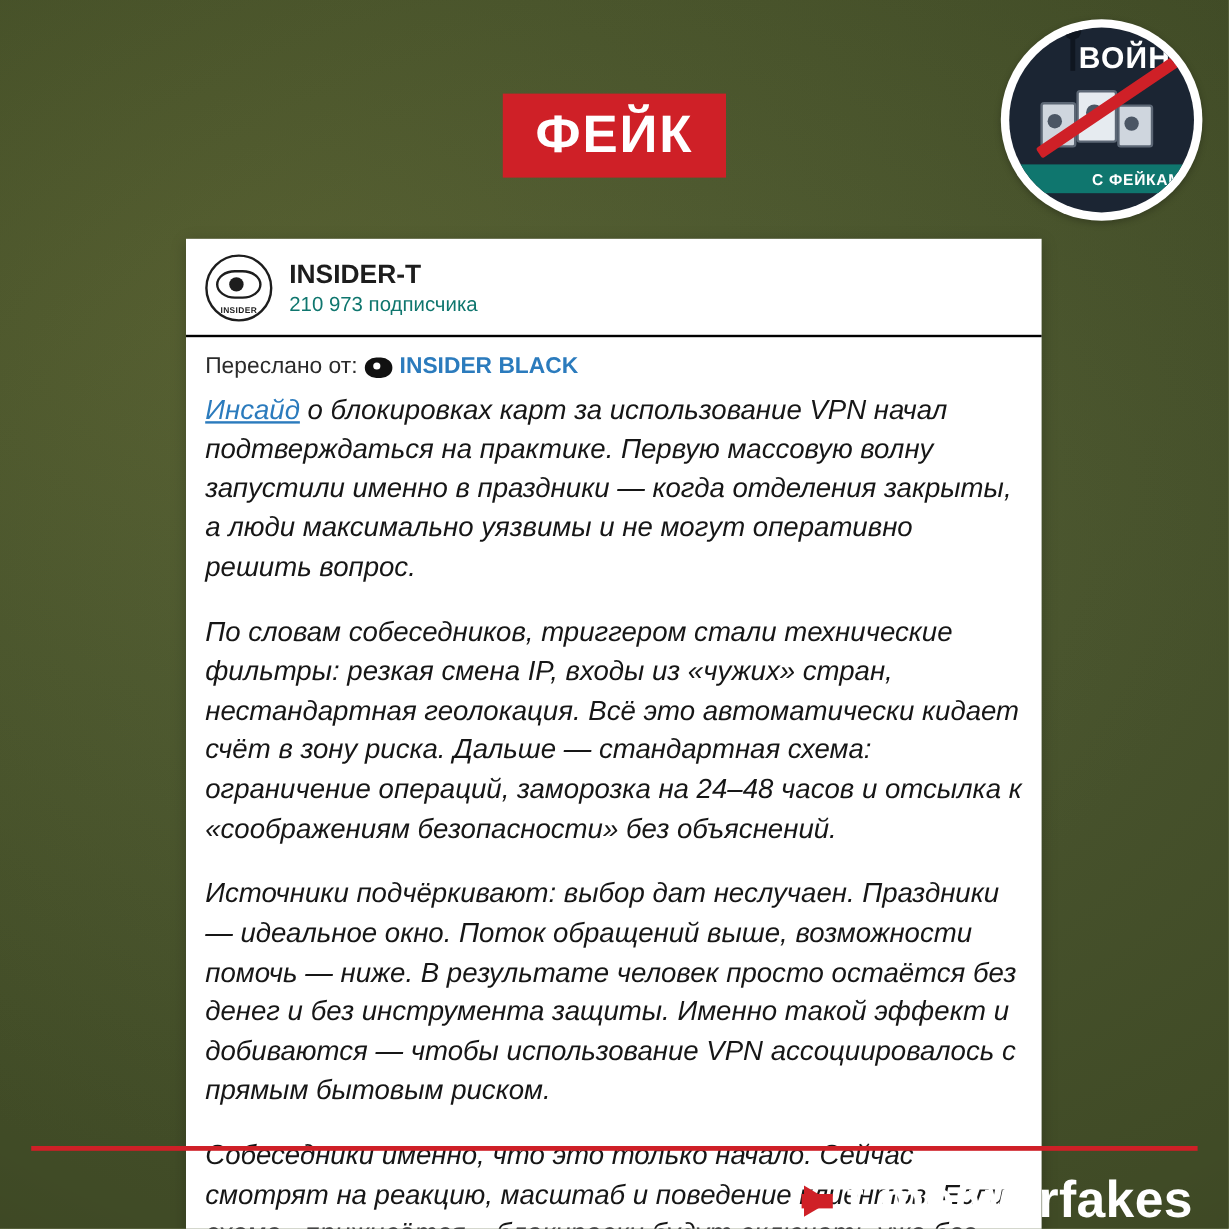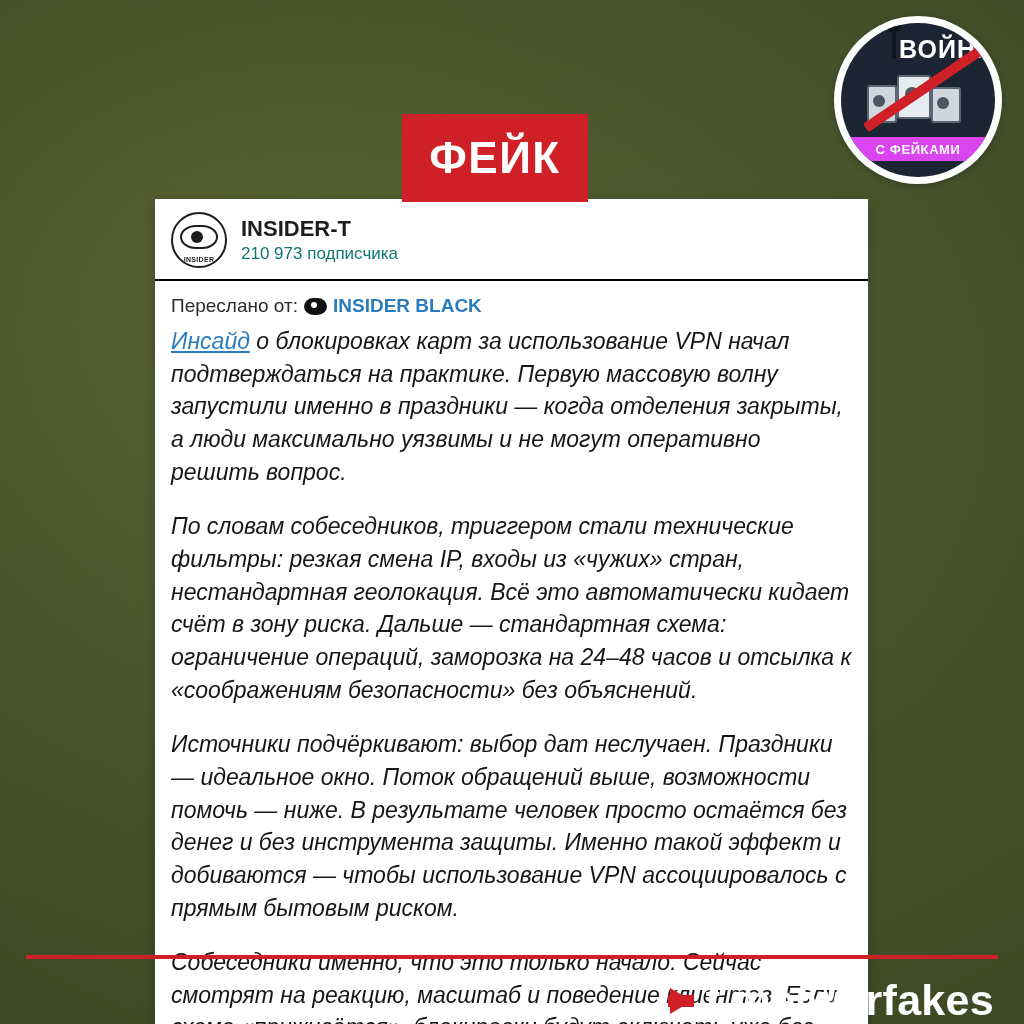--- a/index.html
+++ b/index.html
@@ -25,30 +25,29 @@
     content: "";
     position: absolute;
     inset: 0;
     background: radial-gradient(ellipse 1200px 900px at 50% 45%, rgba(255,255,255,0.045) 0%, rgba(0,0,0,0.10) 70%, rgba(0,0,0,0.22) 100%);
     pointer-events: none;
   }
 
   
   .fake-banner {
     position: absolute;
-    left: 402px;
+    left: 419px;
     top: 78px;
     width: 186px;
-    height: 88px;
+    height: 70px;
     background: #cf2027;
     display: flex;
     align-items: center;
     justify-content: center;
     z-index: 5;
-    margin-top: 36px;
   }
   .fake-banner span {
     color: #ffffff;
     font-size: 44px;
     font-weight: bold;
     letter-spacing: 1.5px;
     line-height: 1;
   }
 
   
@@ -85,24 +84,24 @@
     font-weight: bold;
     letter-spacing: 1px;
     z-index: 3;
   }
   .logo-bottom-bar {
     position: absolute;
     left: 0;
     bottom: 16px;
     width: 100%;
     height: 24px;
-    background: #d946ef;
-    display: flex;
-    align-items: center;
-    justify-content: center;
+    background: #0f766e;
+    display: flex;
+    align-items: center;
+    justify-content: flex-end;
     z-index: 4;
   }
   .logo-bottom-bar span {
     color: #ffffff;
     font-size: 13px;
     font-weight: bold;
     letter-spacing: 0.6px;
   }
   .cam-group {
     position: absolute;

